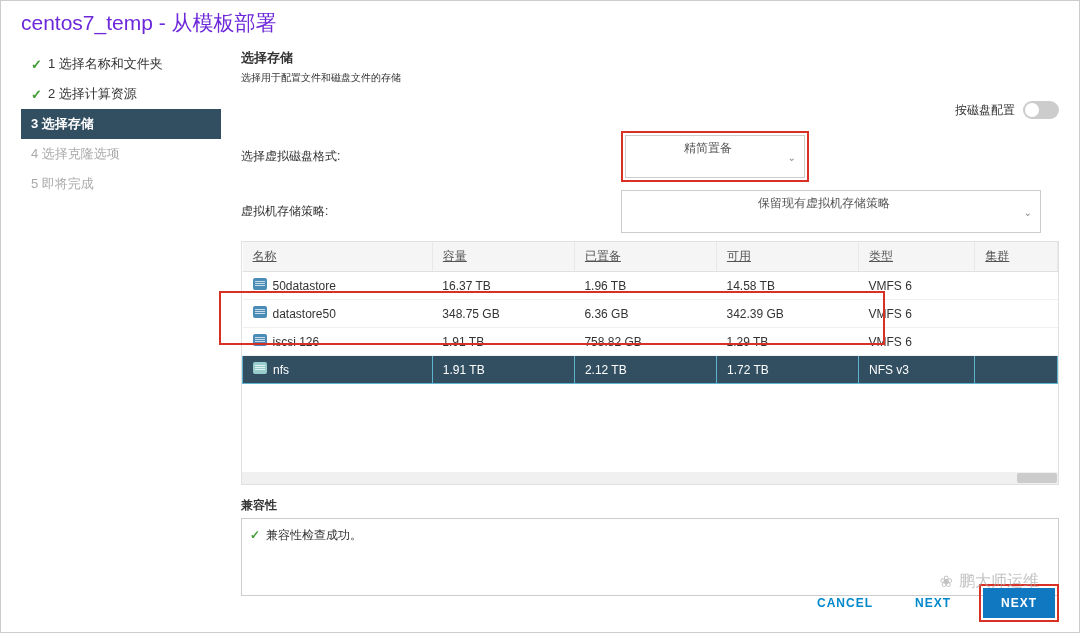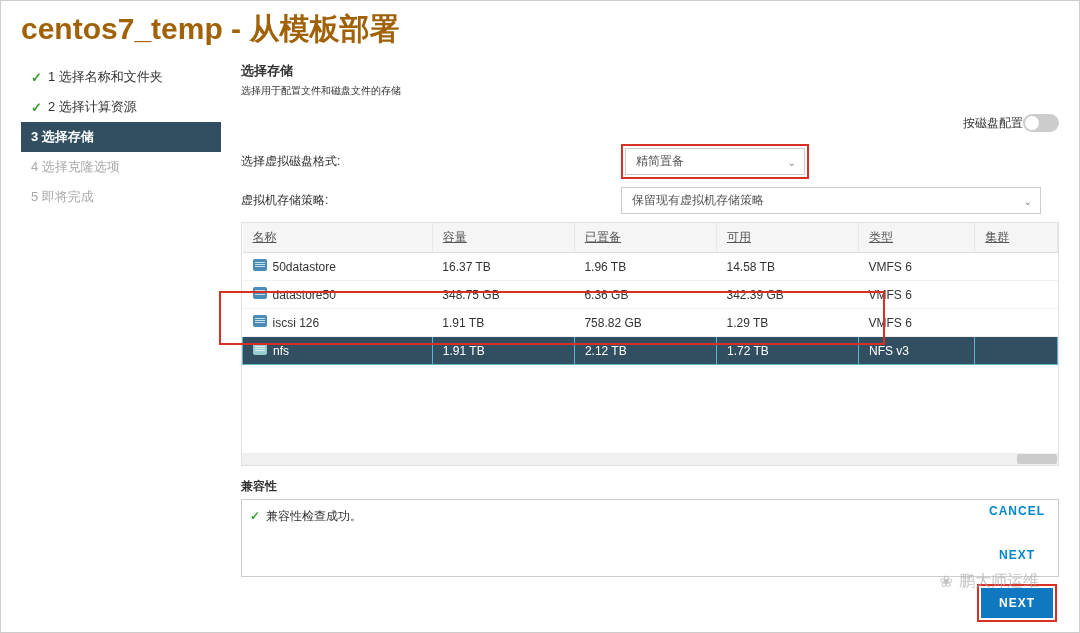--- a/index.html
+++ b/index.html
@@ -1,54 +1,54 @@
 <!DOCTYPE html>
 <html><head>
 <meta charset="utf-8">
 <style>
 * { box-sizing: border-box; margin: 0; padding: 0; }
 body { font-family: "Helvetica Neue", Arial, sans-serif; font-size: 12px; color: #333; background: #fff; }
 .dialog { width: 1080px; height: 633px; border: 1px solid #ccc; position: relative; }
-.title { font-size: 30px; font-weight: 700; color: #a16207; padding: 8px 20px 12px; }
+.title { font-size: 21px; font-weight: 400; color: #6d28d9; padding: 8px 20px 12px; }
 .content { display: flex; padding: 0 20px; }
 .sidebar { width: 200px; flex-shrink: 0; }
 .step { padding: 6px 10px; font-size: 13px; color: #333; display: flex; align-items: center; gap: 6px; }
 .step.done { color: #333; }
 .step.active { background: #324f62; color: #fff; font-weight: bold; }
 .step.disabled { color: #aaa; }
 .check { color: #3f9c35; font-weight: bold; }
 .main { flex: 1; padding-left: 20px; }
 .section-title { font-size: 13px; font-weight: bold; margin-bottom: 4px; }
 .section-desc { font-size: 10px; color: #333; margin-bottom: 16px; }
 .config-row { display: flex; align-items: center; justify-content: flex-end; margin-bottom: 12px; }
-.toggle-label { font-size: 12px; color: #333; margin-right: 0; }
+.toggle-label { font-size: 12px; color: #333; margin-right: 8px; }
 .toggle { width: 36px; height: 18px; background: #ccc; border-radius: 9px; position: relative; }
 .toggle::after { content: ''; width: 14px; height: 14px; background: #fff; border-radius: 50%; position: absolute; top: 2px; left: 2px; }
 .form-row { display: flex; align-items: center; margin-bottom: 8px; }
 .form-label { width: 380px; font-size: 12px; }
-.dropdown { border: 1px solid #ccc; padding: 4px 24px 4px 10px; font-size: 12px; background: #fff; position: relative; min-width: 180px; color: #555; }
+.dropdown { border: 1px solid #ccc; padding: 4px 24px 20px 10px; font-size: 12px; background: #fff; position: relative; min-width: 180px; text-align: center; color: #555; }
 .dropdown.wide { min-width: 420px; }
 .dropdown .chev { position: absolute; right: 8px; top: 50%; transform: translateY(-50%); color: #888; font-size: 10px; }
 .highlight-red { border: 2px solid #d93025; padding: 2px; }
 .table-wrap { margin-top: 4px; border: 1px solid #e0e0e0; }
 .table { width: 100%; border-collapse: collapse; font-size: 12px; }
 .table th { background: #f5f5f5; text-align: left; padding: 6px 10px; border-bottom: 1px solid #e0e0e0; color: #555; font-weight: normal; border-right: 1px solid #e8e8e8; text-decoration: underline; }
 .table td { padding: 6px 10px; border-bottom: 1px solid #f0f0f0; }
 .table tr.selected td { background: #324f62; color: #fff; border: 1px solid #5fb3ce; }
 .table .ds-icon { display: inline-block; width: 14px; height: 12px; background: #4a8cb5; border-radius: 2px; margin-right: 6px; position: relative; }
 .table .ds-icon::after { content: ''; position: absolute; top: 3px; left: 2px; right: 2px; height: 1px; background: #fff; box-shadow: 0 2px 0 #fff, 0 4px 0 #fff; opacity: 0.7; }
 .table tr.selected .ds-icon { background: #9cc; }
 .scroll-area { height: 230px; overflow: auto; }
 .scroll-bottom { height: 12px; background: #f0f0f0; display: flex; justify-content: flex-end; }
 .scroll-thumb { width: 40px; height: 10px; background: #ccc; margin: 1px; border-radius: 2px; }
 .compat-title { margin-top: 12px; font-size: 12px; font-weight: bold; }
 .compat-box { border: 1px solid #ccc; padding: 8px; margin-top: 4px; height: 78px; }
 .compat-ok { color: #333; }
 .compat-ok .check { color: #3f9c35; margin-right: 6px; }
-.footer { position: absolute; bottom: 10px; right: 20px; display: flex; gap: 14px; align-items: center; flex-direction: column; }
+.footer { position: absolute; bottom: 10px; right: 20px; display: flex; gap: 14px; align-items: center; }
 .btn-text { color: #0088cc; font-size: 12px; font-weight: bold; letter-spacing: 1px; padding: 8px 14px; cursor: pointer; }
 .btn-primary { background: #1078c1; color: #fff; font-size: 12px; font-weight: bold; letter-spacing: 1px; padding: 8px 18px; cursor: pointer; }
 .highlight-next { border: 2px solid #d93025; padding: 2px; display: inline-block; }
 .red-box-row { border: 2px solid #d93025; position: absolute; left: 218px; top: 290px; width: 666px; height: 54px; pointer-events: none; }
 .watermark { position: absolute; right: 40px; bottom: 40px; font-size: 16px; color: #aaa; opacity: 0.7; display: flex; align-items: center; gap: 6px; font-family: serif; }
 </style>
 </head>
 <body>
 
 <div class="dialog">

